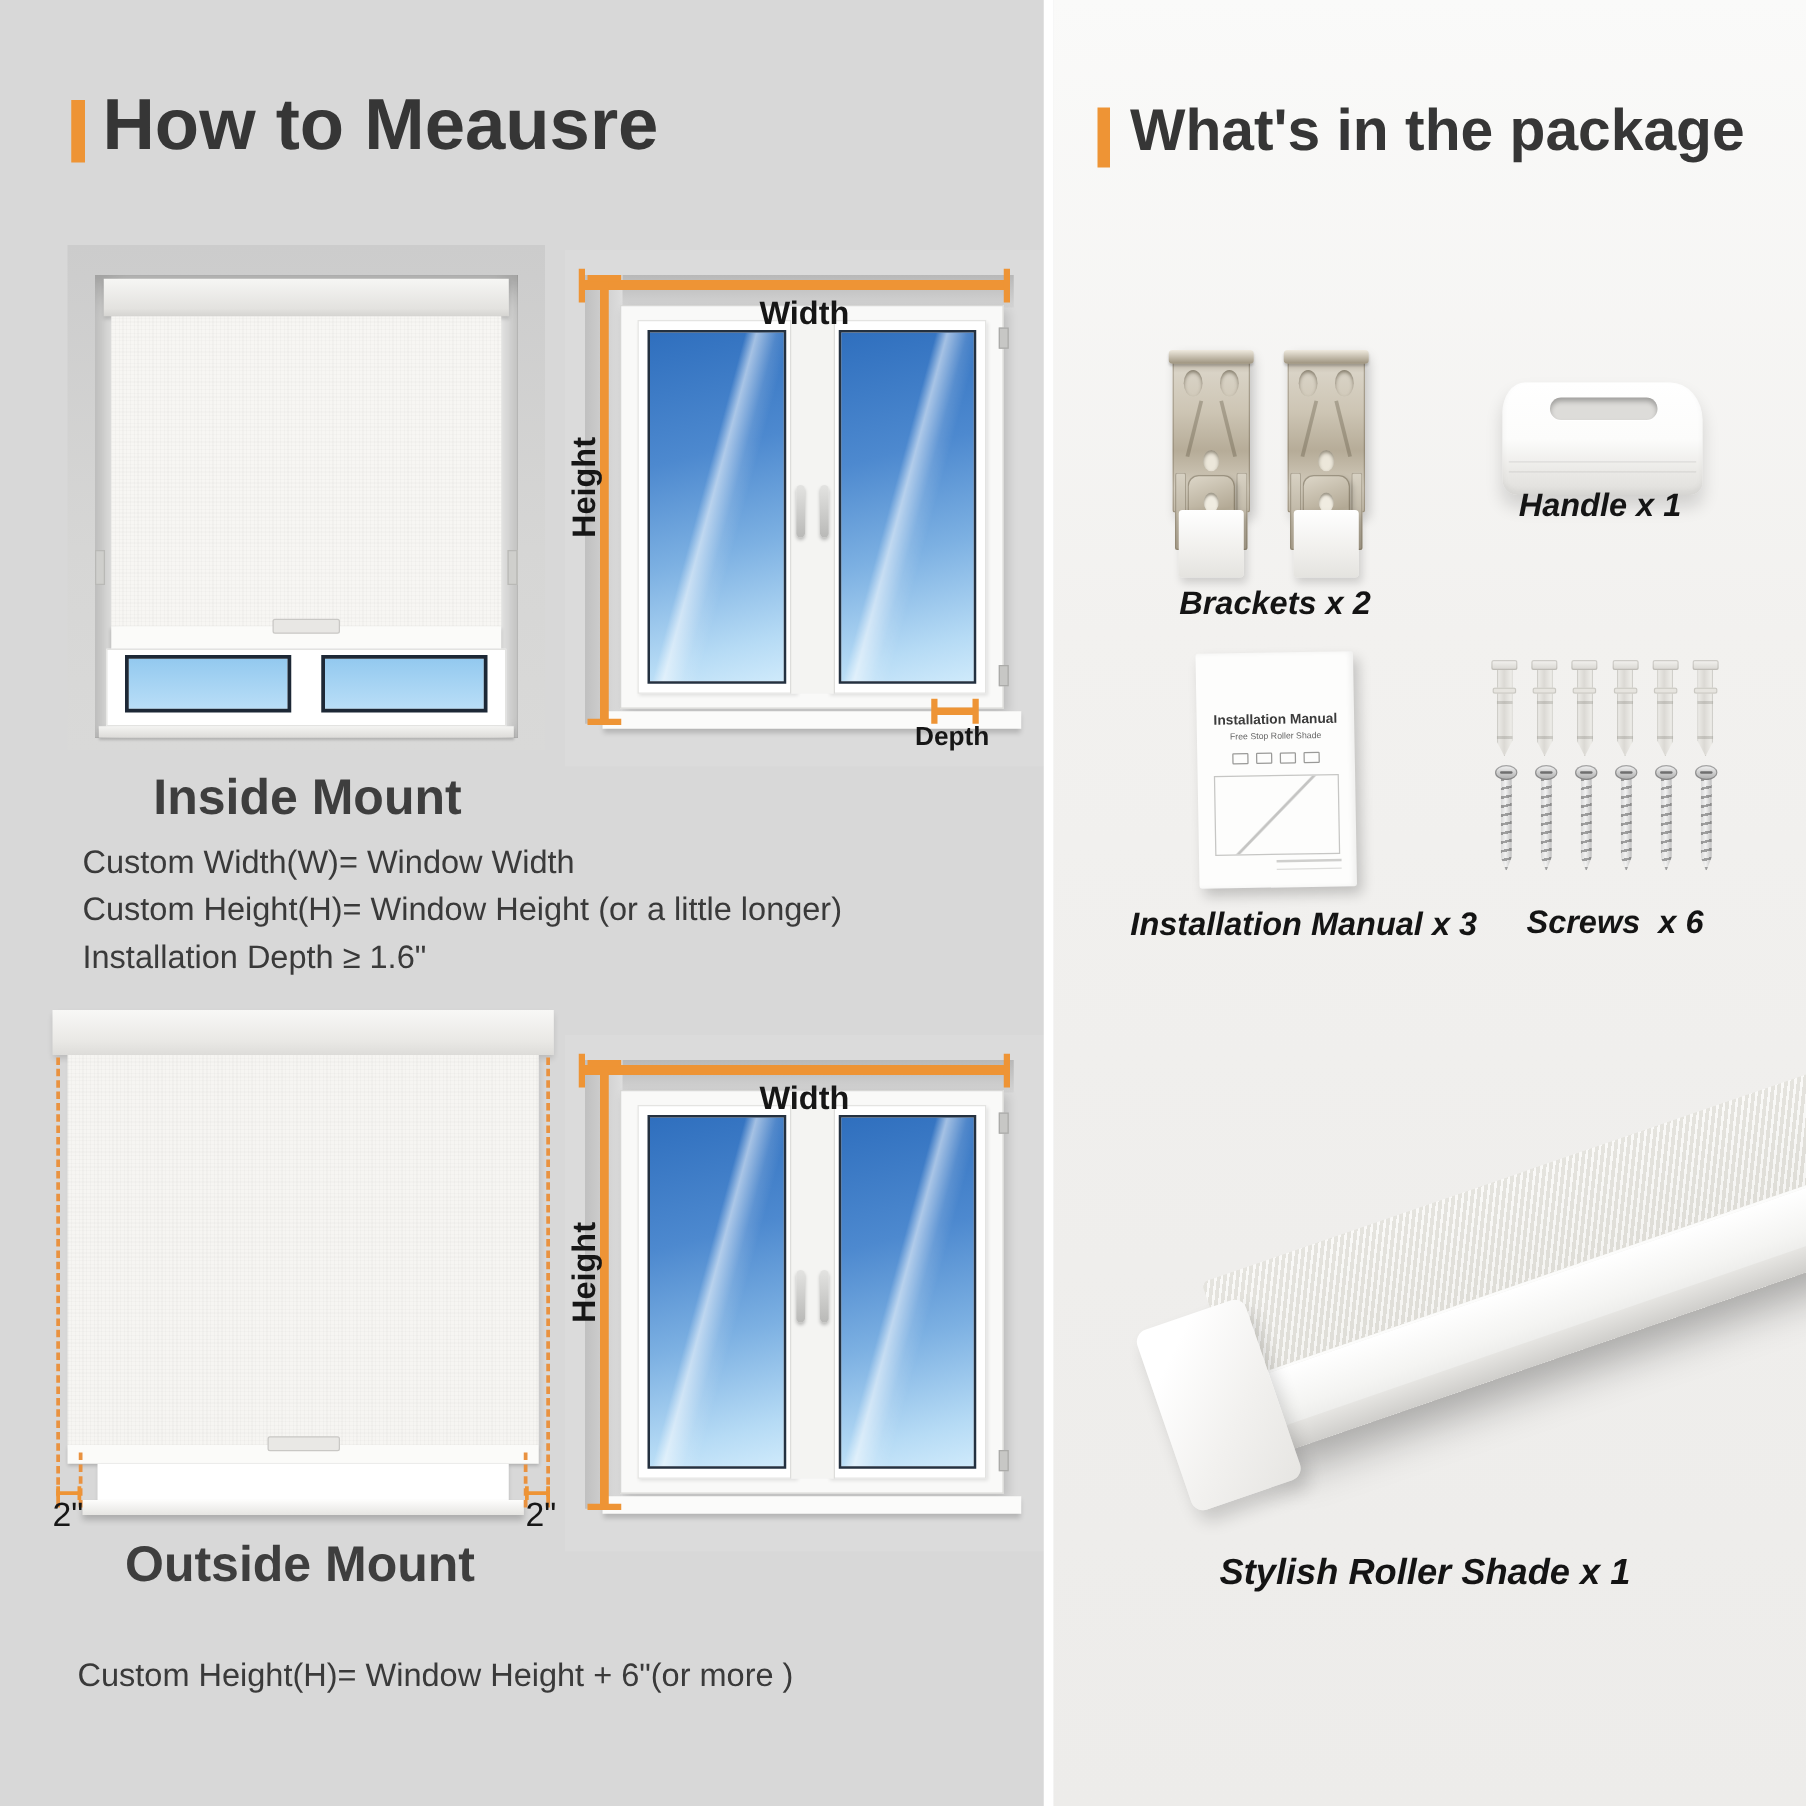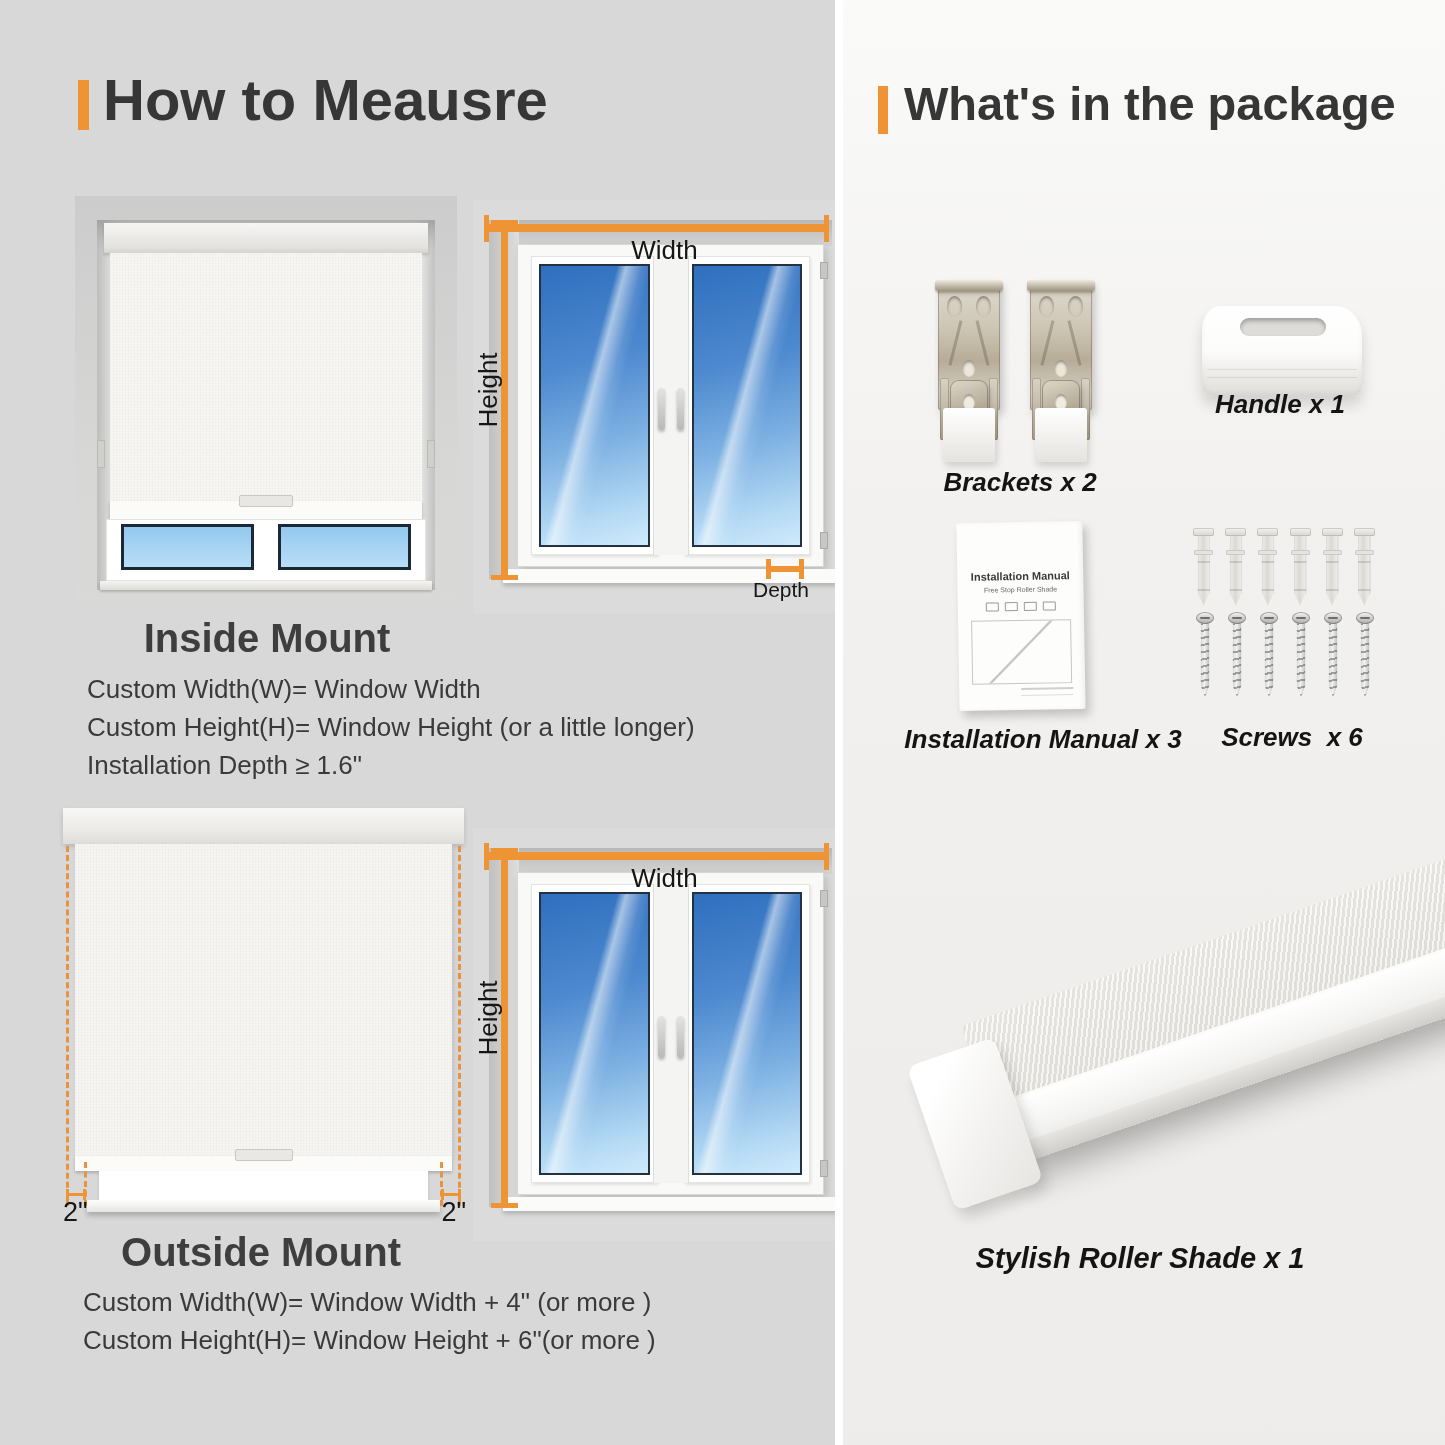--- a/index.html
+++ b/index.html
@@ -2,21 +2,21 @@
 <html style="--accent: #EE9435; --left_bg: #D8D8D8; --right_bg: #F1F0EE; --glass_dark: #2F6FBE; --glass_light: #CFEAFB; --heading_text: #3E3E3E; --label_text: #141414;"><head>
 <meta charset="utf-8">
 <style>
   html,body{margin:0;padding:0;background:#ffffff;}
   .canvas{
     position:relative;width:1445px;height:1445px;overflow:hidden;
     font-family:"Liberation Sans",sans-serif;color:#3a3a3a;
     background:#d8d8d8;
   }
   
-  .panel-left{position:absolute;left:0;top:0;width:835px;height:1445px;background:#d8d8d8;margin-left:21px;}
+  .panel-left{position:absolute;left:0;top:0;width:835px;height:1445px;background:#d8d8d8;}
   .divider{position:absolute;left:835px;top:0;width:8px;height:1445px;background:#ffffff;}
   .panel-right{position:absolute;left:843px;top:0;width:602px;height:1445px;
     background:linear-gradient(180deg,#fafaf9 0%,#f2f1ef 35%,#efeeec 70%,#edecea 100%);}
   
   .accent-bar{position:absolute;background:var(--accent,#ee9435);}
   .ab-l{left:57px;top:80px;width:11px;height:50px;}
   .ab-r{left:878px;top:86px;width:10px;height:48px;}
   .sec-title{position:absolute;margin:0;font-weight:bold;color:#363636;letter-spacing:0px;}
   .lt{left:82px;top:66px;font-size:58px;}
   .rt{left:904px;top:76px;font-size:47px;}
@@ -39,21 +39,21 @@
   .im-pane{position:absolute;top:4px;height:40px;width:40%;background:linear-gradient(180deg,#93c9ef,#b9def7);
     border:3px solid #1d2836;}
   .im-pane-l{left:14px;}
   .im-pane-r{right:14px;}
   .im-sill{position:absolute;left:3px;right:3px;bottom:0;height:9px;
     background:linear-gradient(180deg,#f4f4f2,#dddcd9);box-shadow:0 2px 2px rgba(0,0,0,.18);}
   .im-sidehandle{position:absolute;top:220px;width:6px;height:26px;background:#cfcfcc;border:1px solid #b9b9b6;}
   .im-sidehandle.l{left:0px;}
   .im-sidehandle.r{right:0px;}
   
-  .diagram{position:absolute;width:383px;height:413px;background:#dbdbdb;}
+  .diagram{position:absolute;width:383px;height:413px;background:#dbdbdb;font-weight:bold;}
   .d1{left:452px;top:200px;}
   .d2{left:452px;top:828px;}
   .dg-rev-top{position:absolute;left:16px;right:24px;top:20px;height:26px;
     background:linear-gradient(180deg,#b8b8b8,#d4d4d4);}
   .dg-rev-left{position:absolute;left:16px;top:20px;width:30px;bottom:34px;
     background:linear-gradient(90deg,#c0c0c0,#dedede);}
   .dg-window{position:absolute;left:44px;right:32px;top:44px;bottom:46px;background:#f9f9f8;
     border:1px solid #d7d7d5;box-shadow:3px 4px 8px rgba(0,0,0,.14);}
   .dg-sash{position:absolute;top:11px;bottom:11px;width:calc(50% - 28px);background:#ffffff;
     border:1px solid #e4e4e2;box-shadow:1px 2px 3px rgba(0,0,0,.10);}
@@ -341,21 +341,20 @@
         </div>
       <div class="arr arr-h">
           <i class="cap c-t"></i>
           <i class="cap c-b"></i>
         </div>
       <div class="dg-wlabel">Width</div>
       <div class="dg-hlabel">Height</div>
     </div>
 
     <h2 class="mount-h outside-h">Outside Mount</h2>
-    <p class="spec l1o">Custom Width(W)= Window Width + 4" (or more )</p>
     <p class="spec l2o">Custom Height(H)= Window Height + 6"(or more )</p>
 
   </section>
 
   <div class="divider"></div>
 
   <section class="panel-right"></section>
 
   <span class="accent-bar ab-r"></span>
   <h1 class="sec-title rt">What's in the package</h1>

